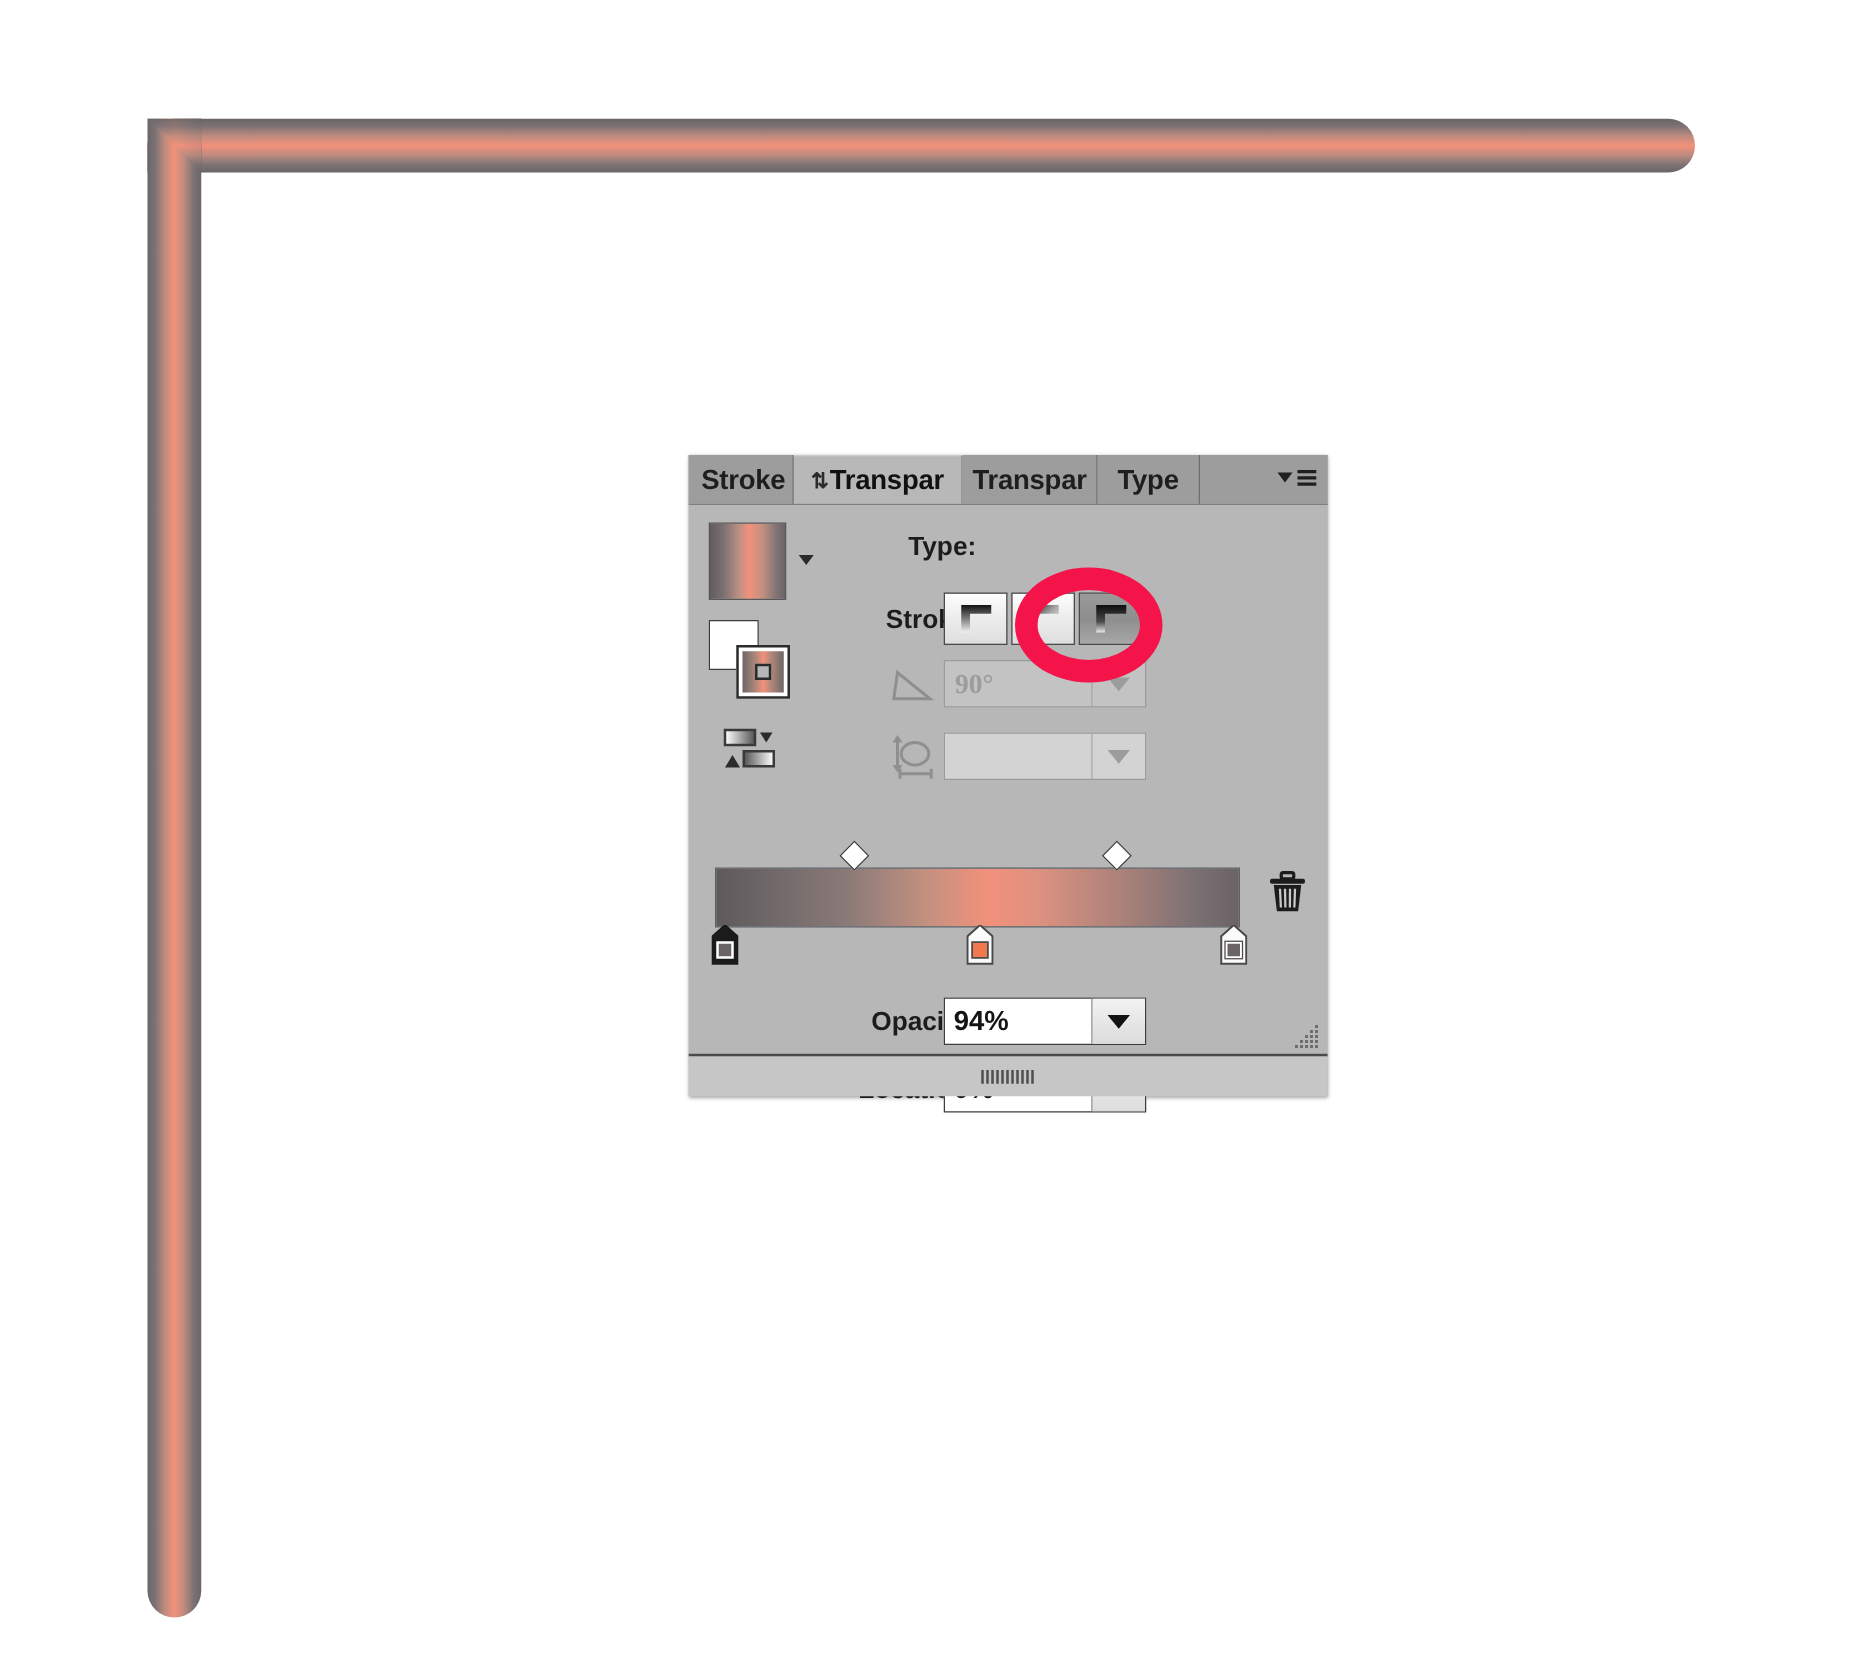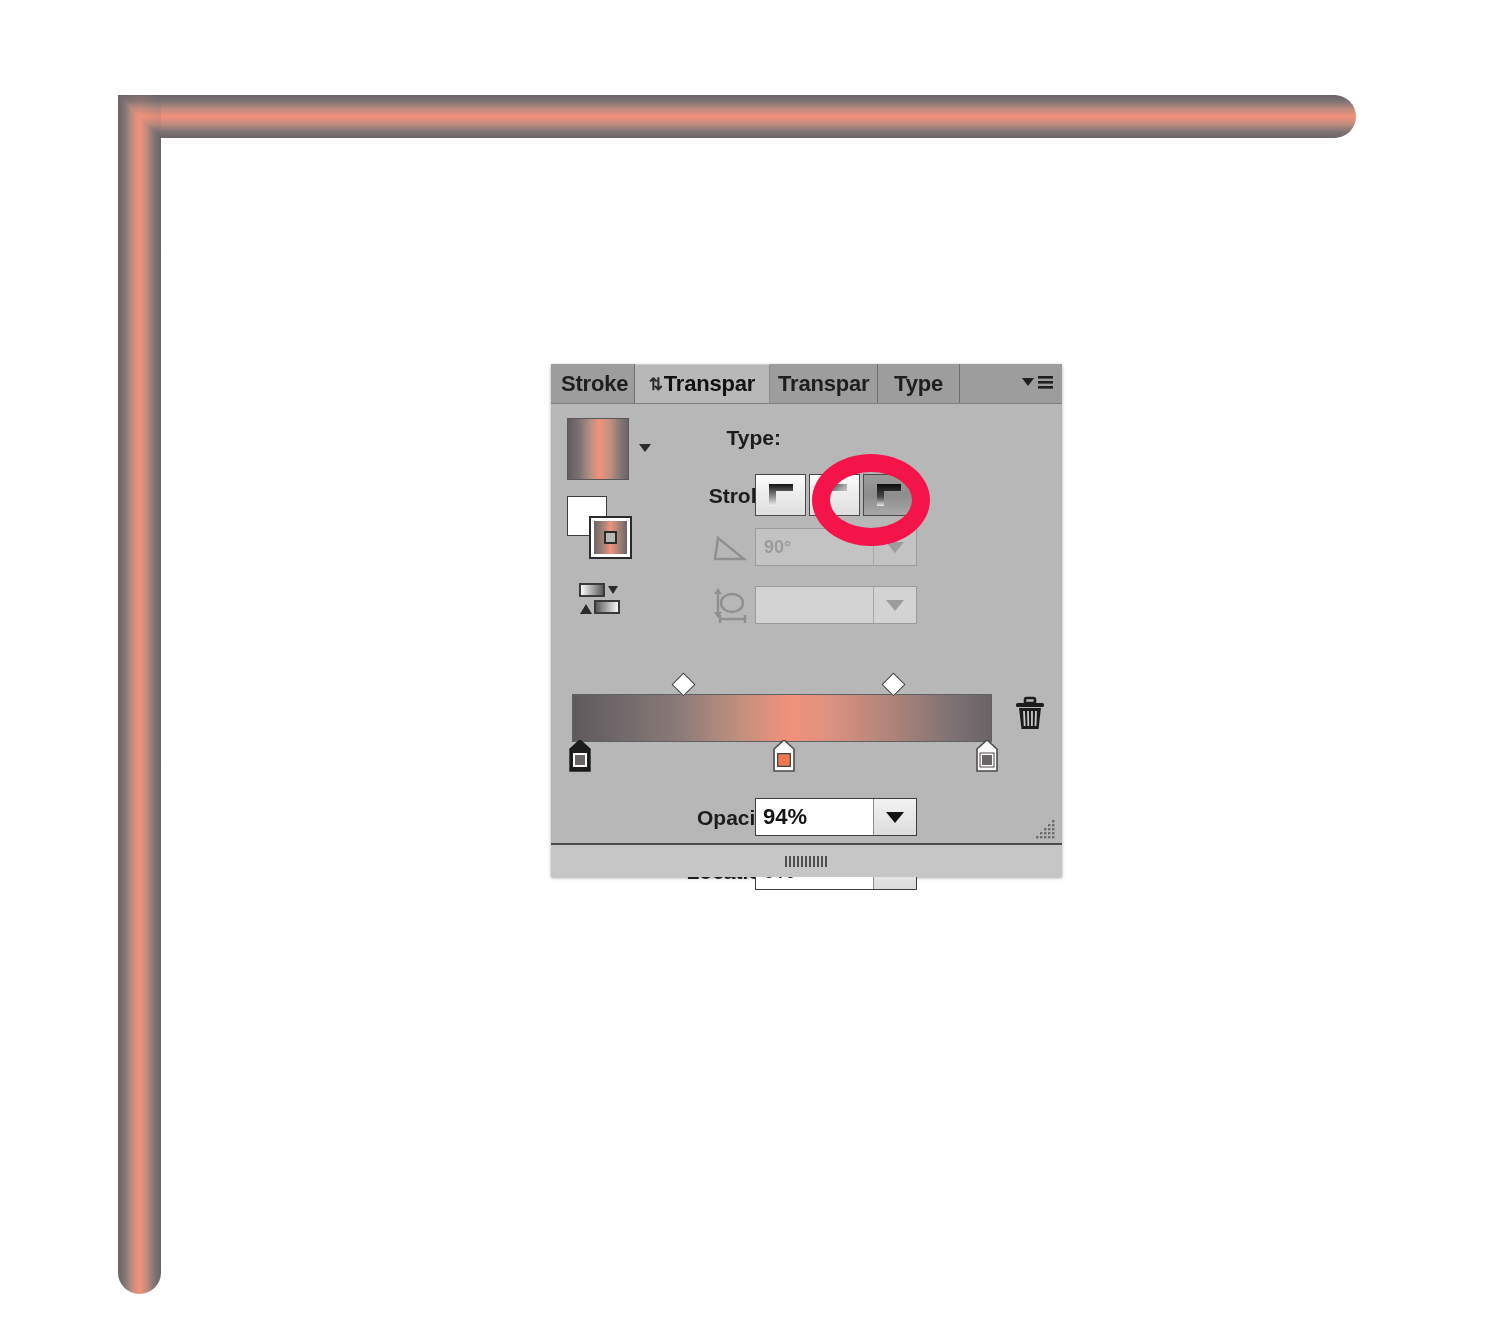--- a/index.html
+++ b/index.html
@@ -260,23 +260,24 @@
     box-sizing: border-box;
     background: #c3c3c3;
     display: flex;
     align-items: stretch;
   }
   .angle-field-value {
     flex: 1;
     display: flex;
     align-items: center;
     padding-left: 8px;
-    font-size: 18px;
+    font-size: 22px;
     font-weight: bold;
     color: #9c9c9c;
+    font-family: Liberation Serif, serif;
   }
   .angle-field-btn {
     width: 42px;
     border-left: 1px solid #a8a8a8;
     display: flex;
     align-items: center;
     justify-content: center;
   }
 
   

